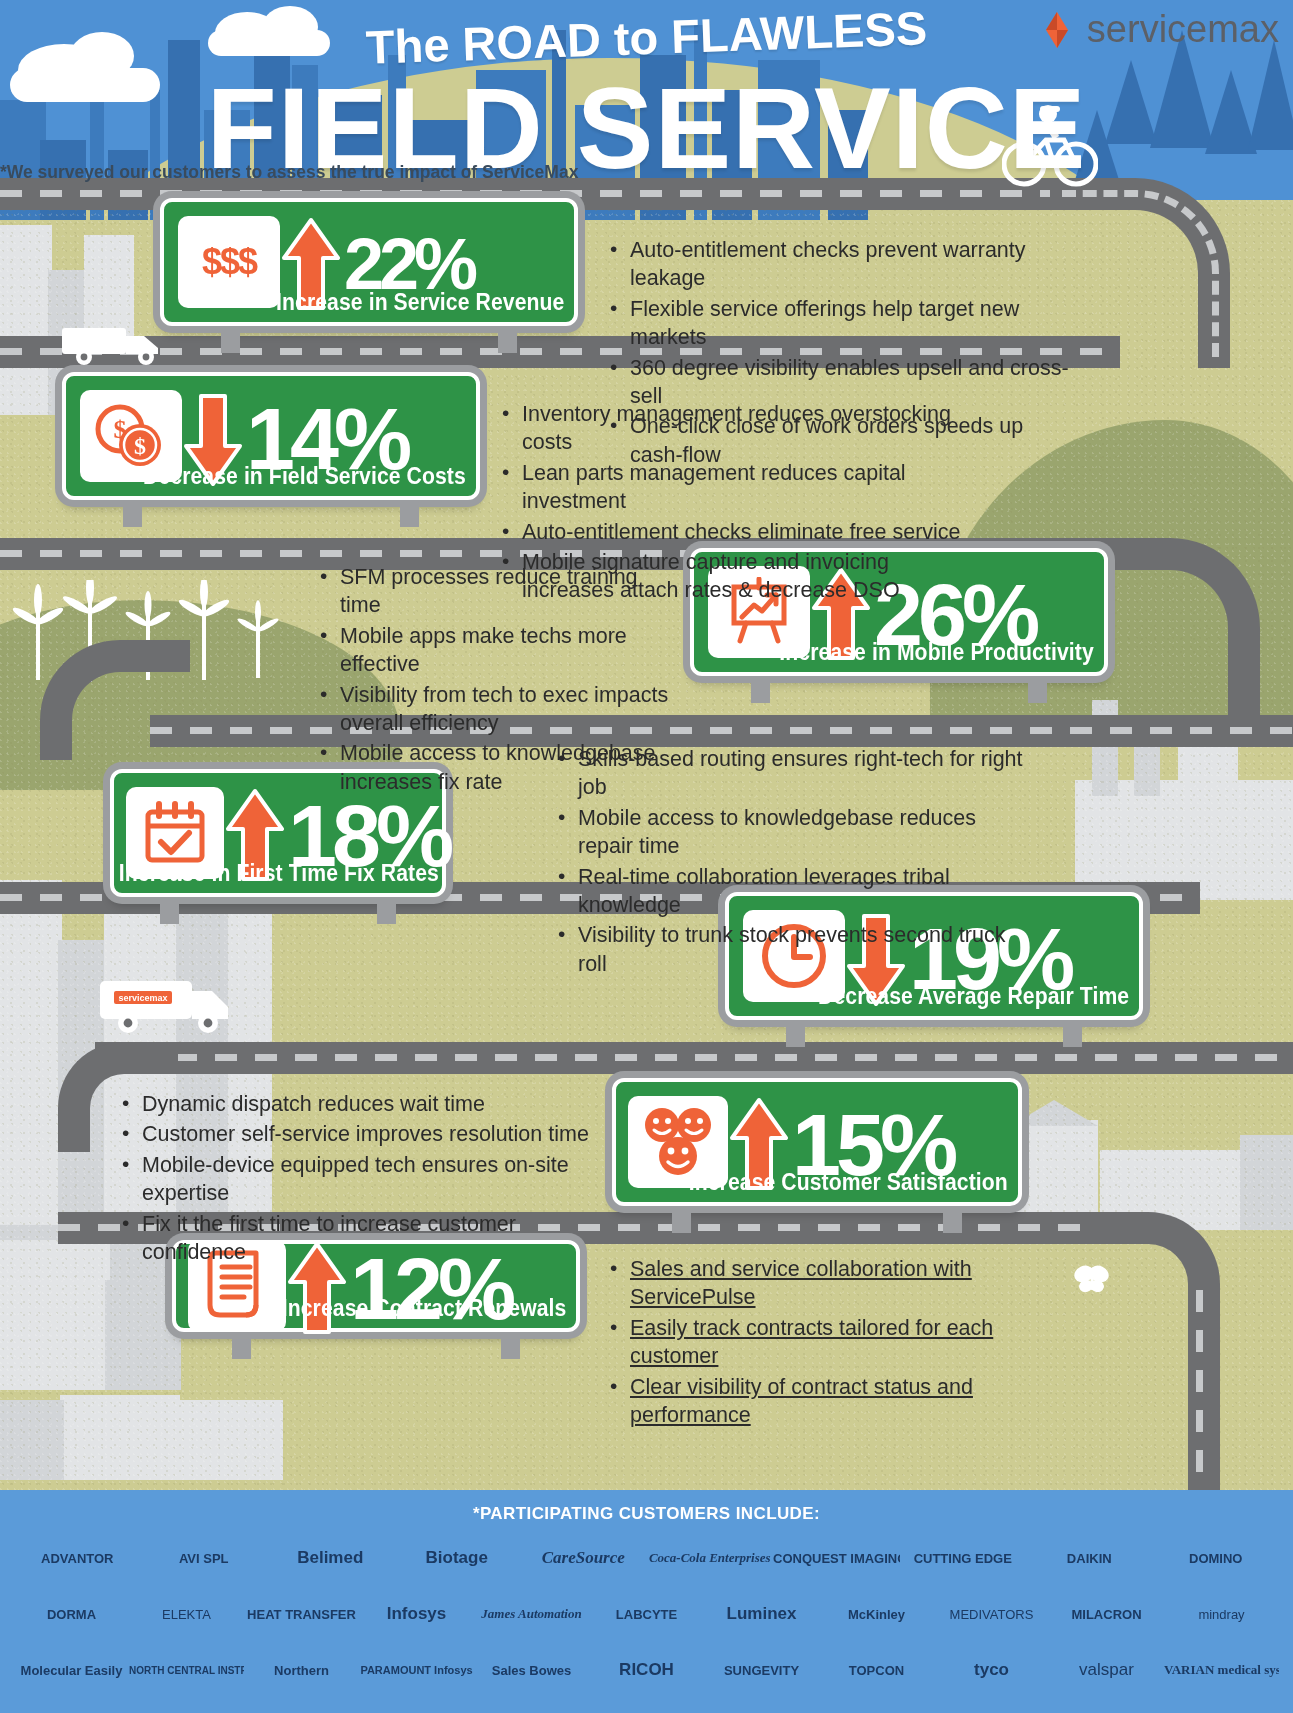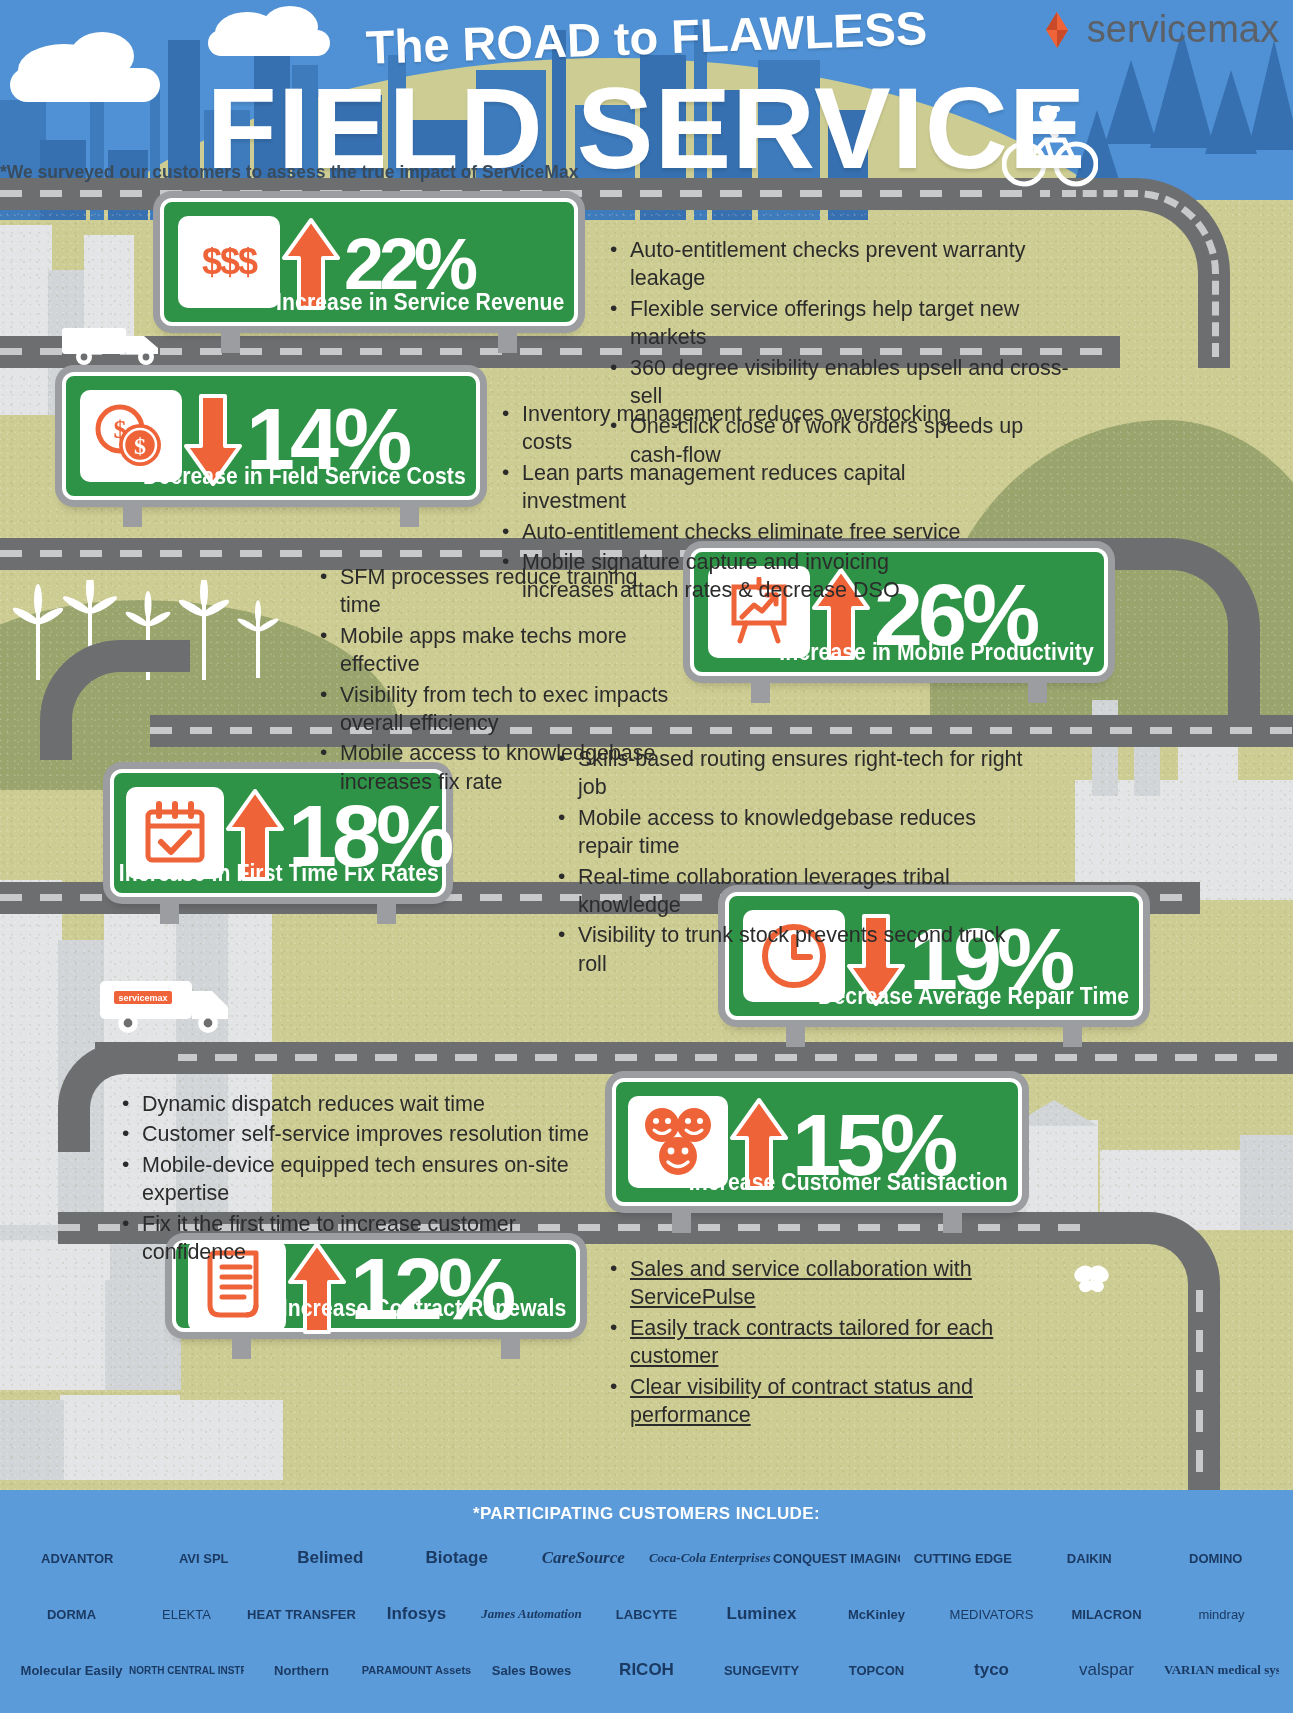--- a/index.html
+++ b/index.html
@@ -654,21 +654,21 @@
       <span class="logo small">McKinley</span>
       <span class="logo small thin">MEDIVATORS</span>
       <span class="logo small">MILACRON</span>
       <span class="logo small thin">mindray</span>
     </div>
 
     <div class="logo-row">
       <span class="logo small">Molecular Easily</span>
       <span class="logo small" style="font-size:10px;">NORTH CENTRAL INSTRUMENTS</span>
       <span class="logo small">Northern</span>
-      <span class="logo small" style="font-size:11px;">PARAMOUNT Assets</span>
+      <span class="logo small" style="font-size:11px;">PARAMOUNT Infosys</span>
       <span class="logo small">Sales Bowes</span>
       <span class="logo">RICOH</span>
       <span class="logo small">SUNGEVITY</span>
       <span class="logo small">TOPCON</span>
       <span class="logo">tyco</span>
       <span class="logo thin">valspar</span>
       <span class="logo serif small" style="font-style:normal;">VARIAN medical systems</span>
     </div>
   </div>
 

